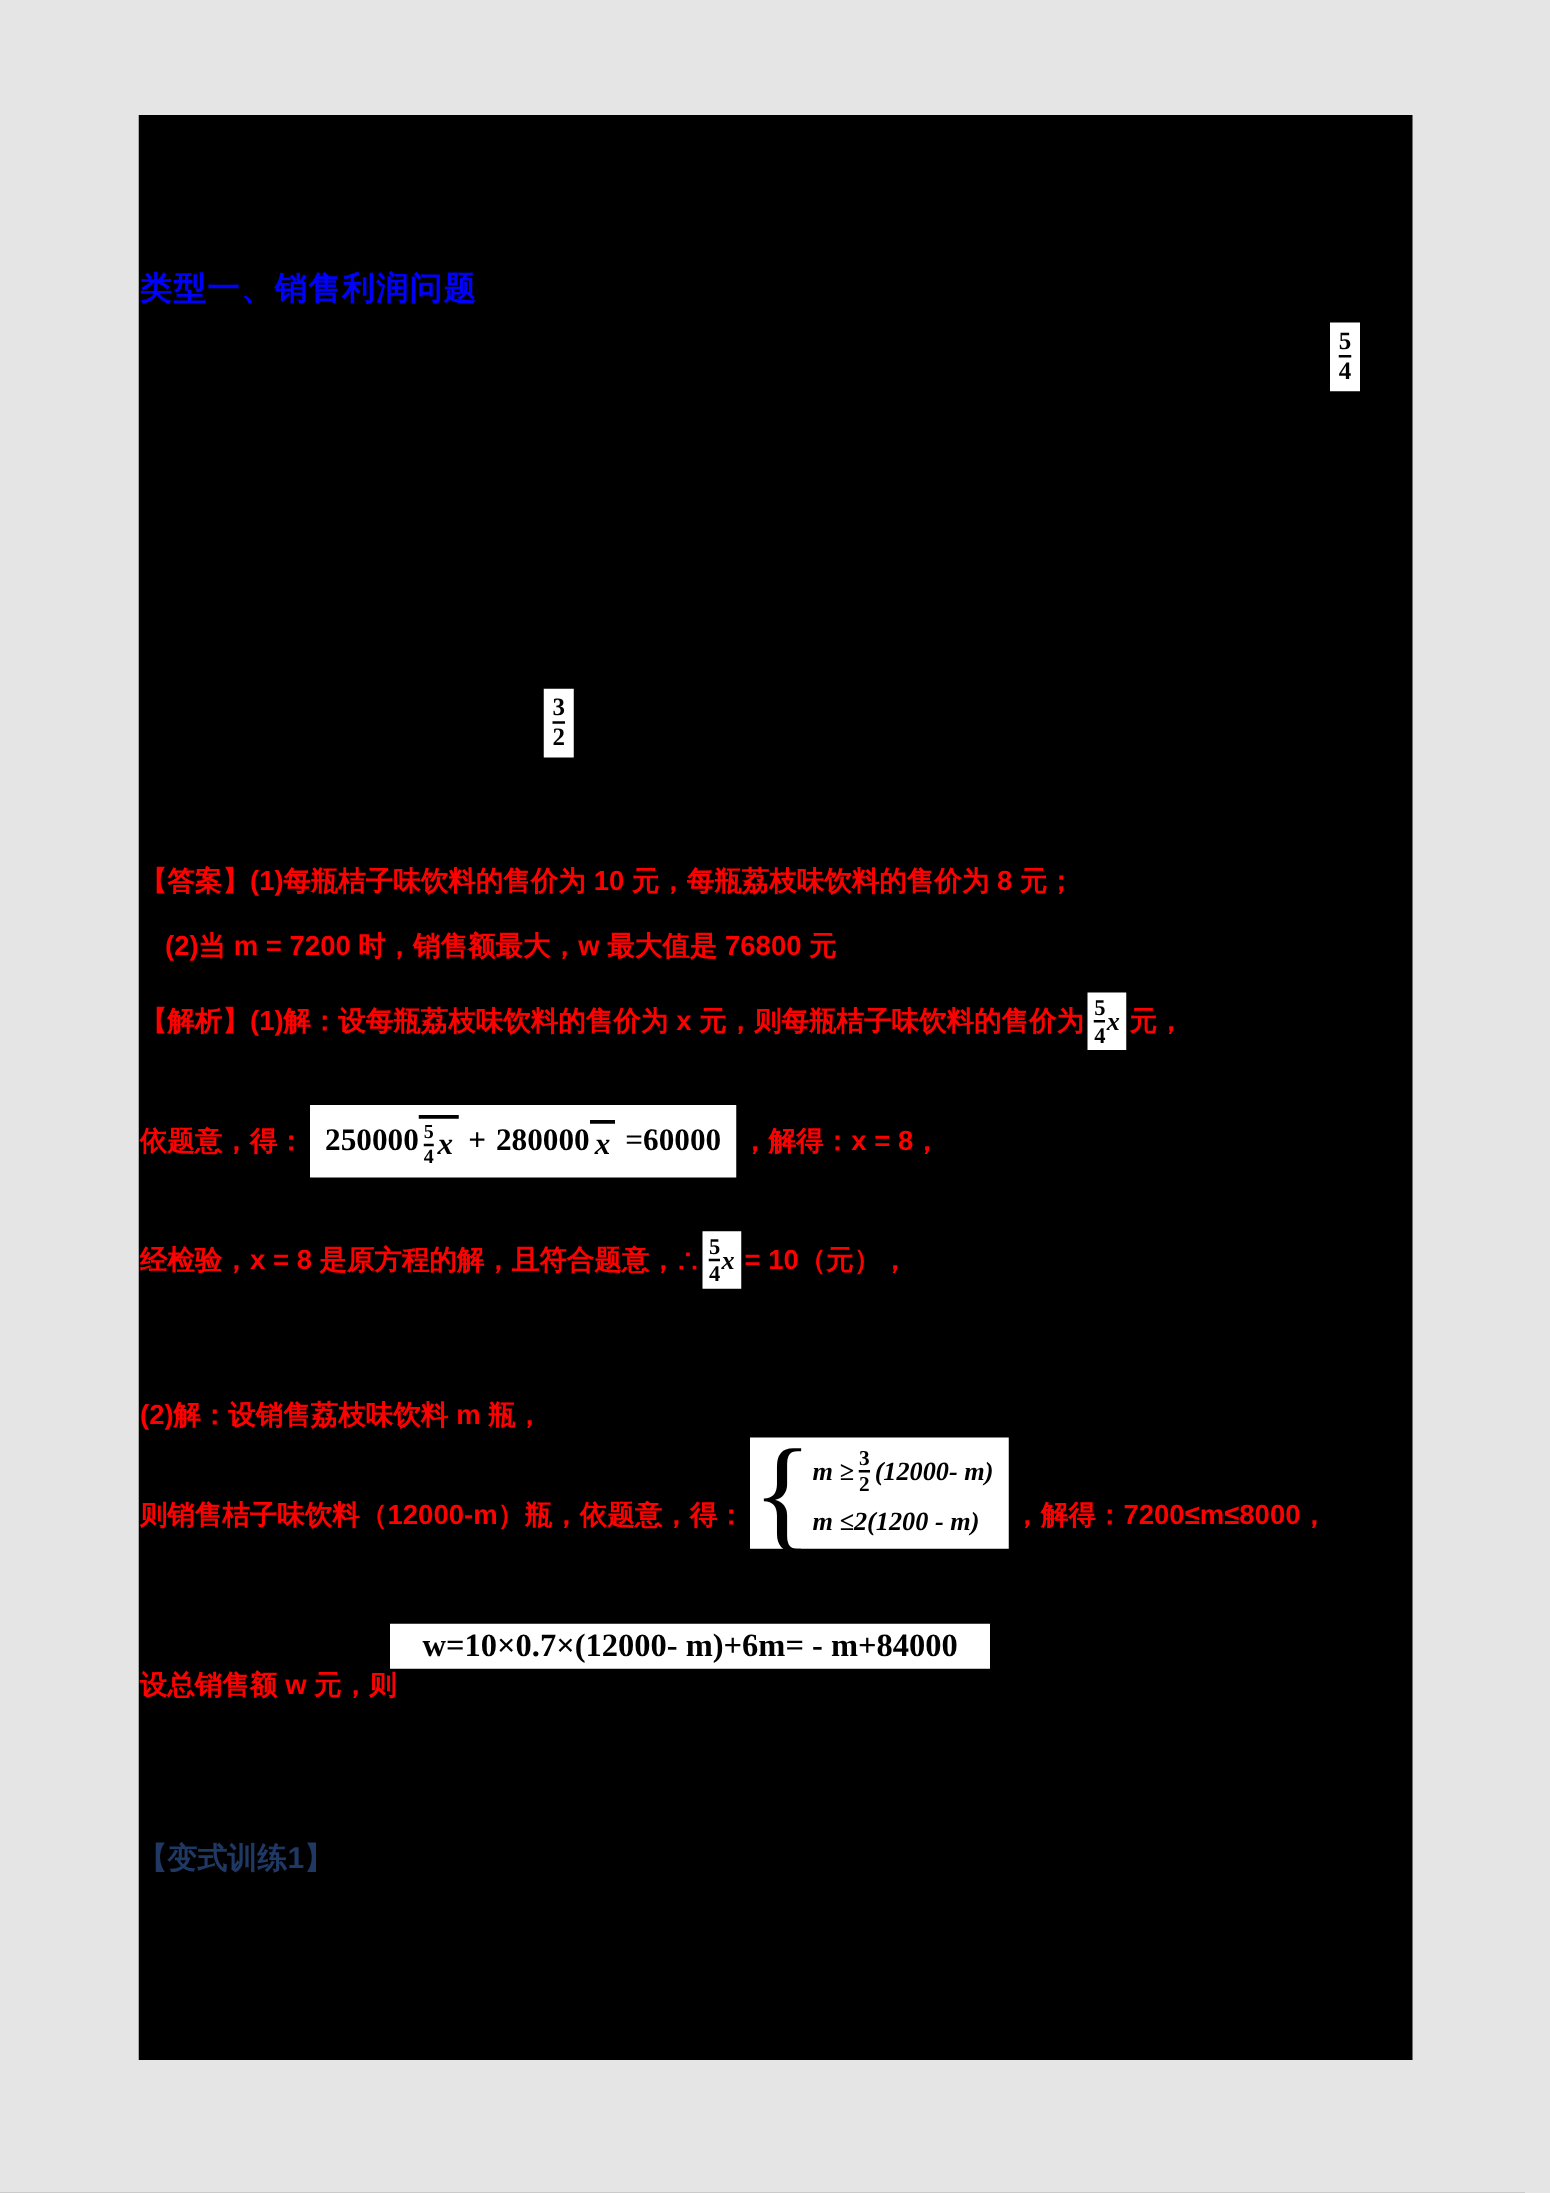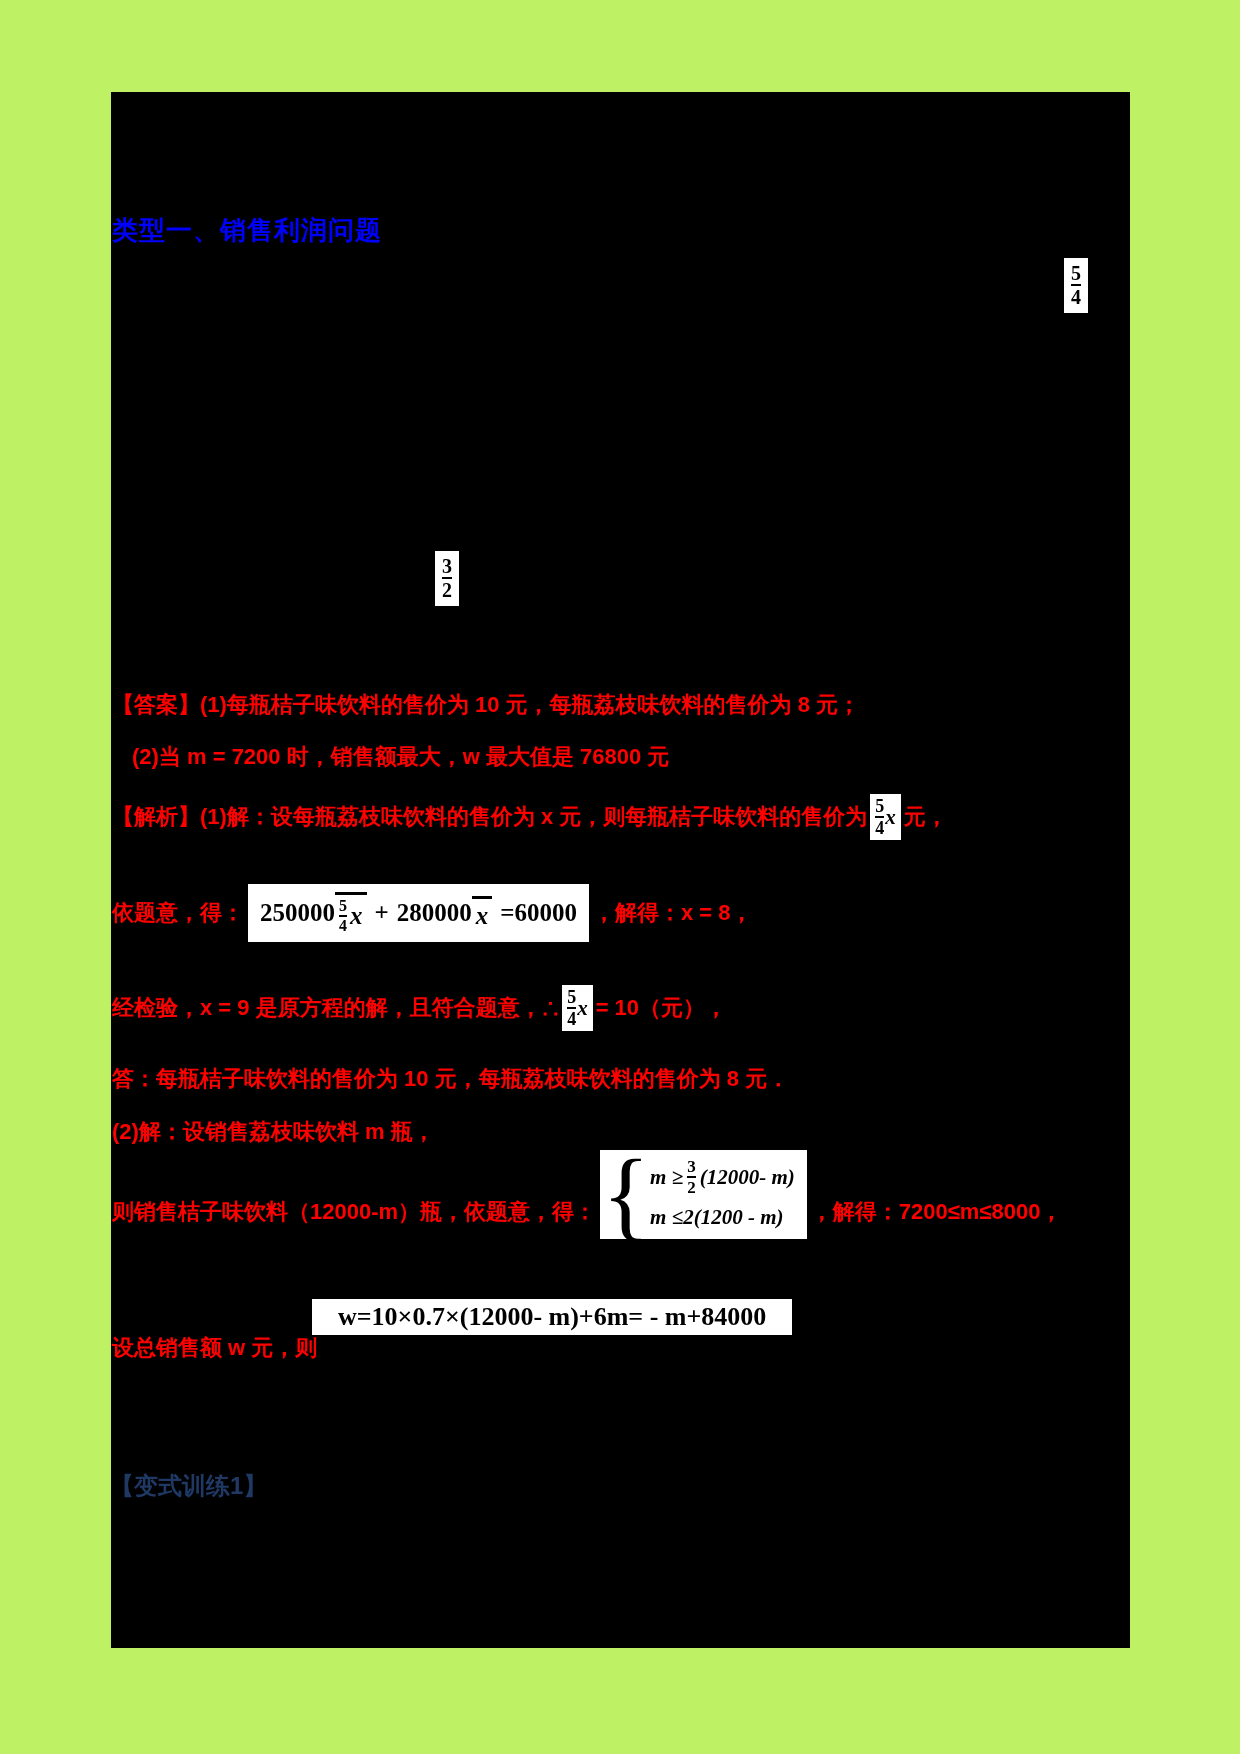--- a/index.html
+++ b/index.html
@@ -1,17 +1,17 @@
 <!DOCTYPE html>
 <html><head>
 <meta charset="utf-8">
 <style>
   html,body { margin:0; padding:0; background:#ffffff; }
   .page {
-    position:relative; width:1240px; height:1754px; background:#bef264;
+    position:relative; width:1240px; height:1754px; background:#e5e5e5;
     font-family:"Liberation Sans", sans-serif; overflow:hidden;
   }
   .board { position:absolute; left:111px; top:92px; width:1019px; height:1556px; background:#000000; }
   .abs { position:absolute; }
   .heading1 { color:#0000FF; font-weight:bold; font-size:26px; letter-spacing:1px; white-space:nowrap; }
   .heading2 { color:#1F3864; font-weight:bold; font-size:24px; white-space:nowrap; }
   .red { color:#FF0000; font-weight:bold; font-size:22px; white-space:nowrap; }
   .row { display:flex; align-items:center; }
 
   
@@ -103,32 +103,31 @@
       <span class="bigfrac">
         <span class="bnum">280000</span>
         <span class="bden mathvar">x</span>
       </span>
       <span>=60000</span>
     </span>
     <span class="red">，解得：x = 8，</span>
   </div>
 
   <div class="abs row" style="left:112px; top:974px; height:68px;">
-    <span class="red">经检验，x = 9 是原方程的解，且符合题意，∴</span>
+    <span class="red">经检验，x = 8 是原方程的解，且符合题意，∴</span>
     <span class="price-box">
       <span class="vfrac">
         <span class="num">5</span>
         <span class="den">4</span>
       </span>
       <span class="var">x</span>
     </span>
     <span class="red">= 10（元），</span>
   </div>
 
-  <div class="abs red" style="left:112px; top:1064px;">答：每瓶桔子味饮料的售价为 10 元，每瓶荔枝味饮料的售价为 8 元．</div>
   <div class="abs red" style="left:112px; top:1117px;">(2)解：设销售荔枝味饮料 m 瓶，</div>
 
   <div class="abs row system-row" style="left:112px; top:1141px; height:106px;">
     <span class="red">则销售桔子味饮料（12000-m）瓶，依题意，得：</span>
     <span class="sysbox">
       <span class="brace">{</span>
       <span class="syslines">
         <span class="sysline">
           <span>m ≥</span>
           <span class="vfrac">

